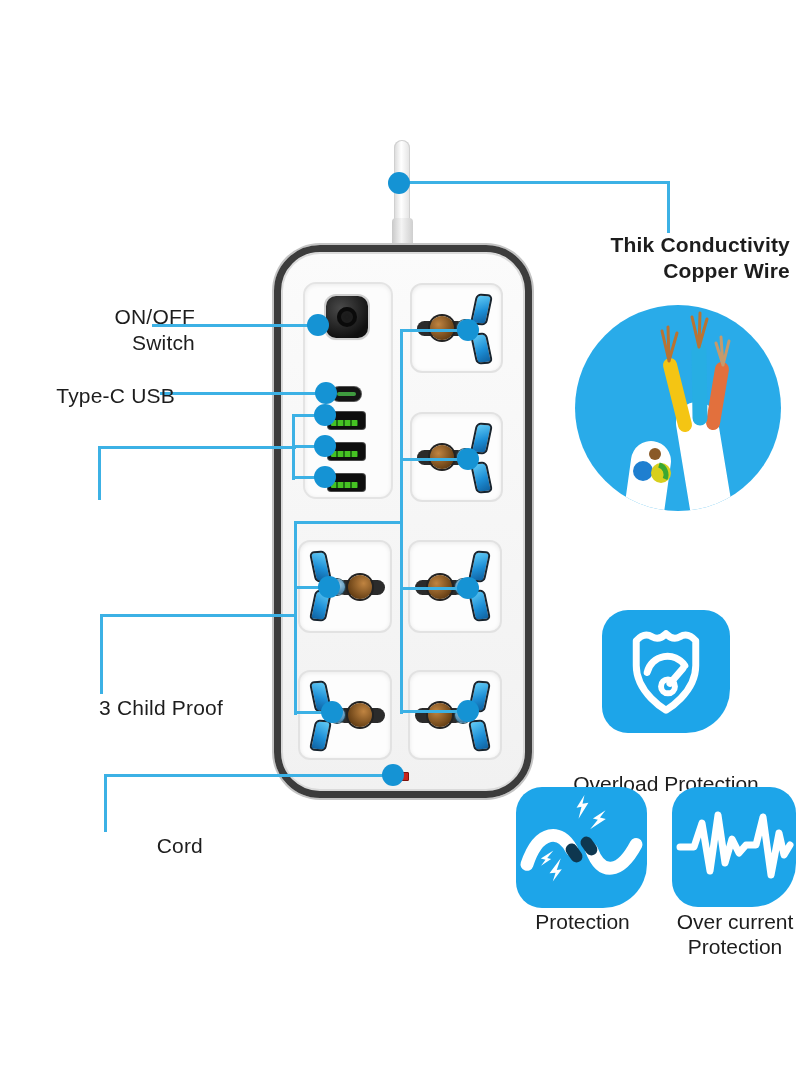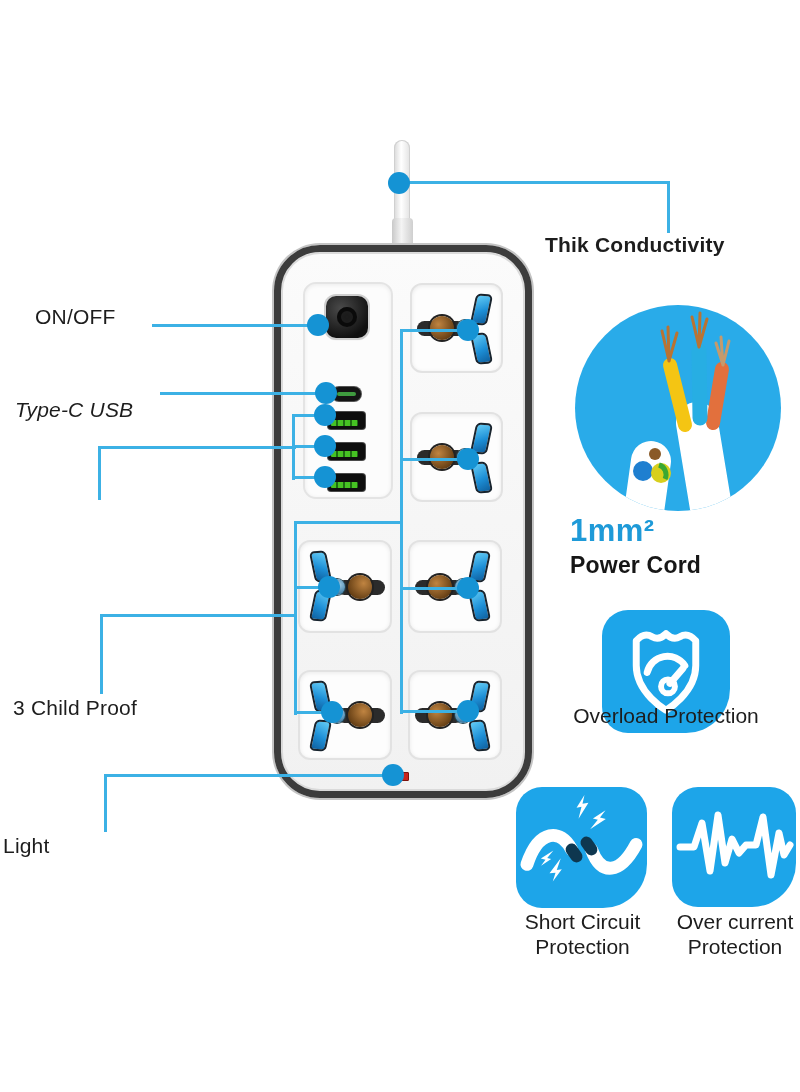--- a/index.html
+++ b/index.html
@@ -5,21 +5,21 @@
   :root{
     --line:#3cb1e5; --dot:#1593d4; --iconblue:#1da5e9; --specblue:#1e9ad8;
     --ink:#1d1d1d; --led:#c8251d; --usbgreen:#46c223;
   }
   html,body{margin:0;padding:0;background:#ffffff;}
   .canvas{position:relative;width:800px;height:1092px;background:#ffffff;overflow:hidden;
           font-family:"Liberation Sans",sans-serif;color:var(--ink);}
   
   .ln{position:absolute;background:var(--line);}
   .dot{position:absolute;width:22px;height:22px;border-radius:50%;background:var(--dot);}
-  .lbl{position:absolute;text-align:left;font-size:21px;font-weight:500;line-height:1.22;color:var(--ink);letter-spacing:.2px;}
+  .lbl{position:absolute;text-align:right;font-size:21px;font-weight:500;line-height:1.22;color:var(--ink);letter-spacing:.2px;}
   .lbl.b{font-weight:600;}
   
   .cable{position:absolute;left:394px;top:140px;width:16px;height:82px;border-radius:8px 8px 0 0;
          background:linear-gradient(90deg,#d8d8d8,#ffffff 45%,#e2e2e2);box-shadow:0 0 0 1px #d0d0d0 inset;}
   .strain{position:absolute;left:392px;top:218px;width:21px;height:30px;border-radius:4px;
          background:linear-gradient(90deg,#c9c9c9,#f4f4f4 45%,#cfcfcf);}
   .strip{position:absolute;left:274px;top:245px;width:258px;height:553px;border-radius:46px;
          background:linear-gradient(180deg,#fbfbfb,#f1f1f1);border:7px solid #3c3c3c;
          box-shadow:0 0 0 2px #c4c4c4, inset 0 0 0 2px #dadada;box-sizing:border-box;}
   .panel{position:absolute;background:#fcfcfc;border:2px solid #e4e4e4;border-radius:13px;
@@ -175,32 +175,34 @@
   <div class="dot" style="left:457px;top:319px;"></div>
   <div class="dot" style="left:457px;top:448px;"></div>
   <div class="dot" style="left:318px;top:576px;"></div>
   <div class="dot" style="left:457px;top:577px;"></div>
   <div class="dot" style="left:321px;top:701px;"></div>
   <div class="dot" style="left:457px;top:700px;"></div>
   <div class="dot" style="left:382px;top:764px;"></div>
 
   <div class="lbl b" style="left:545px;top:232px;width:245px;">
     <div>Thik Conductivity</div>
+    <div>Copper Wire</div>
   </div>
   <div class="lbl" style="left:35px;top:304px;width:160px;">
     <div>ON/OFF</div>
-  </div>
-  <div class="lbl" style="left:15px;top:397px;width:160px;font-style:italic;">
+    <div>Switch</div>
+  </div>
+  <div class="lbl" style="left:15px;top:383px;width:160px;">
     <div>Type-C USB</div>
   </div>
   <div class="lbl" style="left:13px;top:695px;width:210px;">
     <div>3 Child Proof</div>
   </div>
   <div class="lbl" style="left:3px;top:833px;width:200px;">
-    <div>Light</div>
+    <div>Cord</div>
   </div>
 
   <div style="position:absolute;left:573px;top:303px;width:210px;height:210px;">
     <svg width="210" height="210" viewBox="0 0 210 210">
       <defs>
           <clipPath id="cw">
             <circle cx="105" cy="105" r="103"></circle>
           </clipPath>
         </defs>
       <circle cx="105" cy="105" r="103" fill="#29abe9"></circle>
@@ -218,53 +220,48 @@
         <path d="M150 62 L156 38 M150 62 L148 34 M150 62 L143 40" stroke="#c59a6b" stroke-width="3" stroke-linecap="round" fill="none"></path>
 
         <path d="M112 122 L97 62" stroke="#f4c513" stroke-width="14" stroke-linecap="round" fill="none"></path>
         <path d="M96 58 L89 28 M96 58 L95 24 M96 58 L104 30" stroke="#b97333" stroke-width="3" stroke-linecap="round" fill="none"></path>
 
         <path d="M127 115 L126 48" stroke="#27aee3" stroke-width="15" stroke-linecap="round" fill="none"></path>
         <path d="M126 44 L119 14 M126 44 L127 10 M126 44 L134 16" stroke="#b97333" stroke-width="3" stroke-linecap="round" fill="none"></path>
       </g>
     </svg>
   </div>
-  <div class="lbl" style="left:570px;top:512px;width:200px;">
-    <div class="spec-val">1mm²</div>
-    <div class="spec-name">Power Cord</div>
-  </div>
 
   <div class="badge" style="left:602px;top:610px;width:128px;height:123px;">
     <svg width="128" height="123" viewBox="0 0 124 124">
       <path d="M32 31 Q40 22 48 27 Q55 31 62 24 Q69 31 76 27 Q84 22 92 31 L92 56 C92 84 62 101 62 101 C62 101 32 84 32 56 Z" fill="none" stroke="#ffffff" stroke-width="7" stroke-linejoin="round"></path>
       <path d="M43 63 A21 21 0 0 1 81 56" fill="none" stroke="#ffffff" stroke-width="7" stroke-linecap="round"></path>
       <line x1="66" y1="74" x2="79" y2="59" stroke="#ffffff" stroke-width="7" stroke-linecap="round"></line>
       <circle cx="64" cy="77" r="7" fill="none" stroke="#ffffff" stroke-width="6"></circle>
     </svg>
   </div>
-  <div class="cap" style="left:556px;top:704px;width:220px;">
+  <div class="cap" style="left:556px;top:772px;width:220px;">
     <div>Overload Protection</div>
   </div>
 
   <div class="badge" style="left:516px;top:787px;width:131px;height:121px;">
     <svg width="131" height="121" viewBox="0 0 130 122">
       <path d="M10 78 C22 42 44 42 55 63" stroke="#ffffff" stroke-width="13" stroke-linecap="round" fill="none"></path>
       <line x1="55" y1="63" x2="60" y2="70" stroke="#0e374f" stroke-width="12" stroke-linecap="round"></line>
       <path d="M75 63 C85 90 104 88 120 58" stroke="#ffffff" stroke-width="13" stroke-linecap="round" fill="none"></path>
       <line x1="75" y1="63" x2="70" y2="56" stroke="#0e374f" stroke-width="12" stroke-linecap="round"></line>
       <g fill="#ffffff">
         <path transform="translate(60,8)" d="M8 0 L0 13 L5 12 L2 24 L12 8 L6 9 Z"></path>
         <path transform="translate(82,20) rotate(25)" d="M8 0 L0 13 L5 12 L2 24 L12 8 L6 9 Z"></path>
         <path transform="translate(44,96) rotate(185)" d="M8 0 L0 13 L5 12 L2 24 L12 8 L6 9 Z"></path>
         <path transform="translate(30,82) rotate(205) scale(0.8)" d="M8 0 L0 13 L5 12 L2 24 L12 8 L6 9 Z"></path>
       </g>
     </svg>
   </div>
   <div class="cap" style="left:500px;top:910px;width:165px;">
-    <div>Short Circuit</div>
     <div>Protection</div>
   </div>
 
   <div class="badge" style="left:672px;top:787px;width:124px;height:120px;">
     <svg width="124" height="120" viewBox="0 0 124 120">
       <path d="M8 60 L22 60 L30 36 L38 84 L46 28 L53 76 L60 52 L67 66 L74 58 L84 58 L91 30 L99 88 L107 46 L112 68 L118 58" fill="none" stroke="#ffffff" stroke-width="7" stroke-linecap="round" stroke-linejoin="round"></path>
     </svg>
   </div>
   <div class="cap" style="left:655px;top:910px;width:160px;">
     <div>Over current</div>

